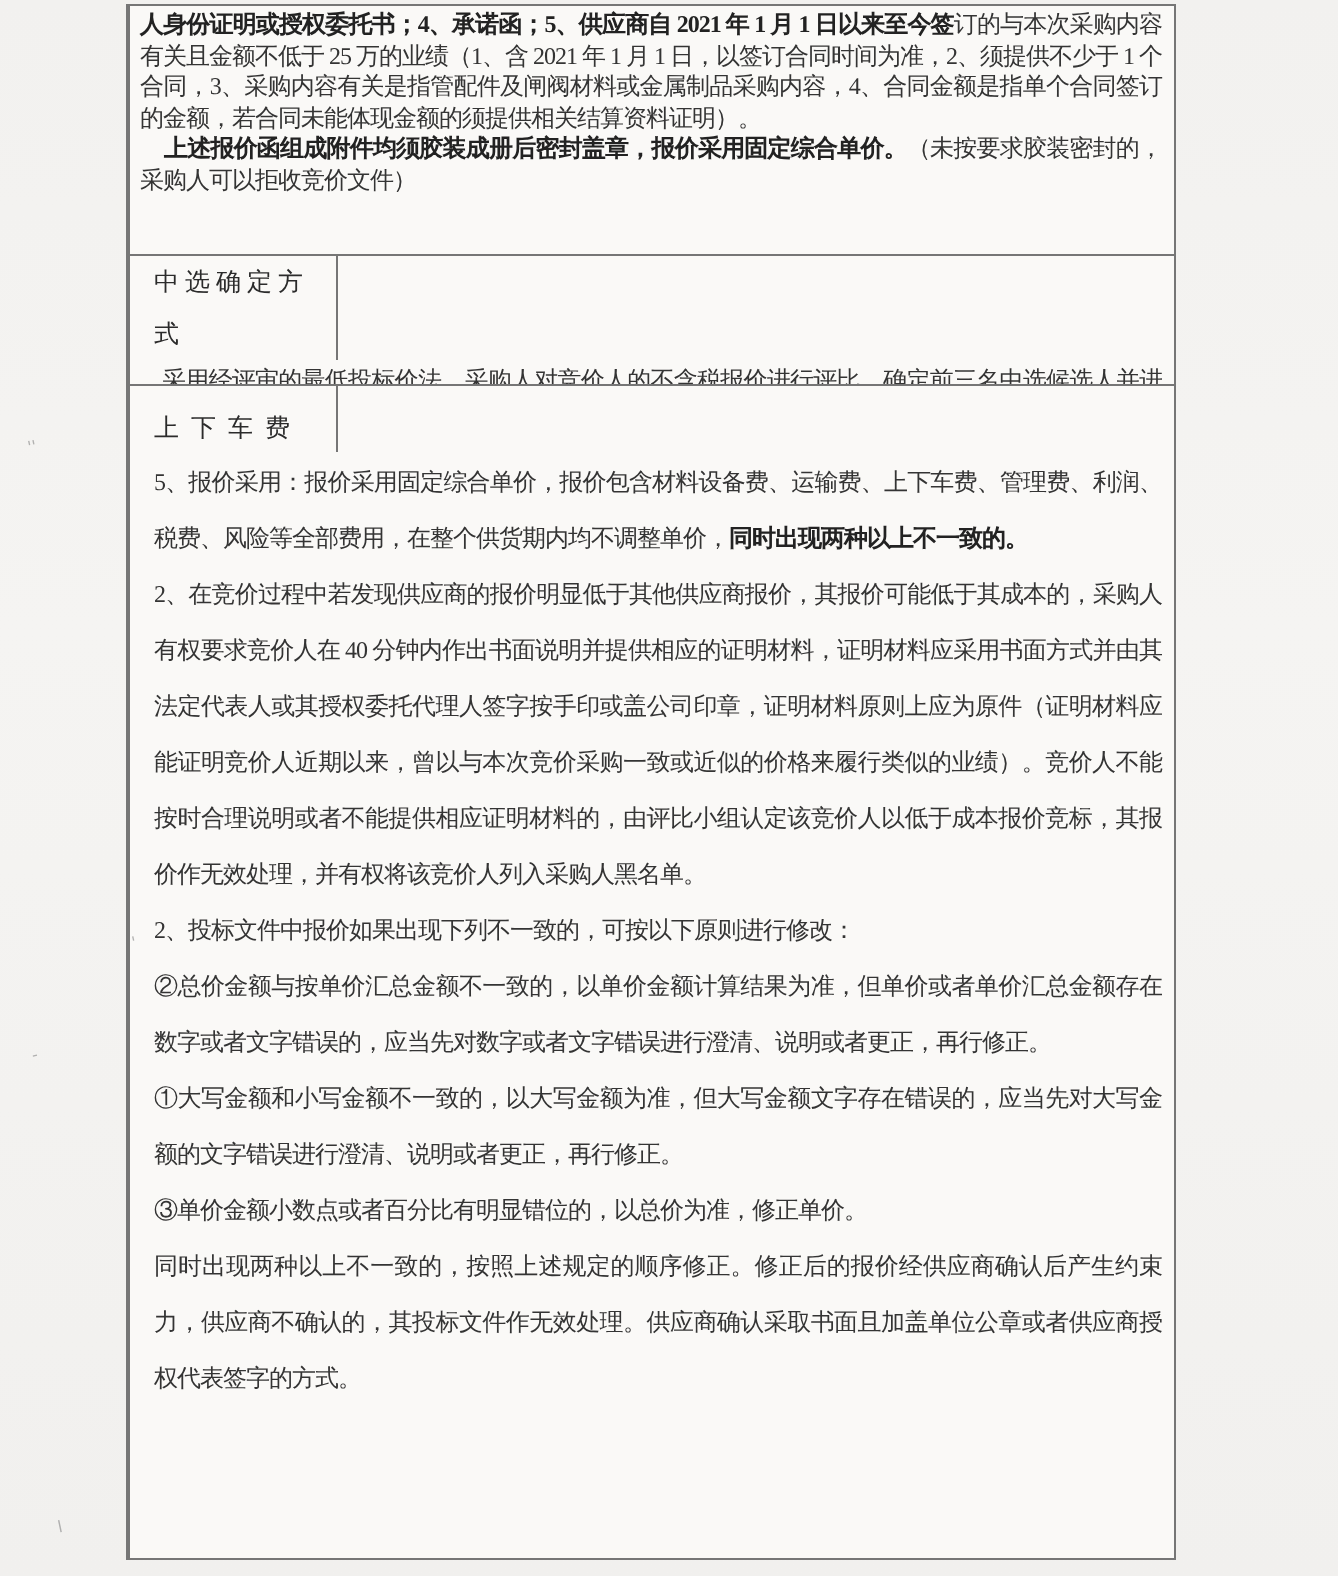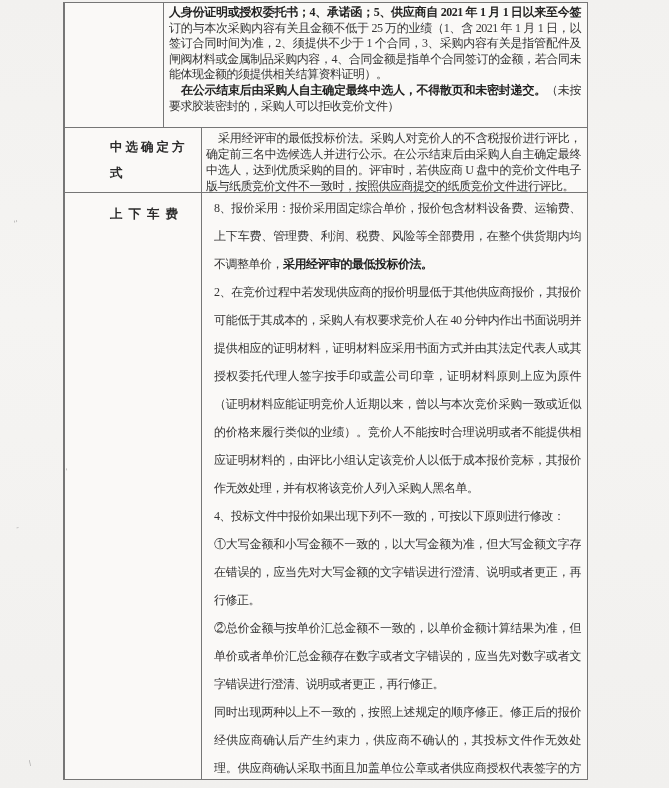--- a/index.html
+++ b/index.html
@@ -11,28 +11,28 @@
   }
   .page{position:absolute;inset:0;}
   
   .doc-table{
     position:absolute;left:63px;top:2px;width:525px;height:778px;
     border:1px solid #767676;border-left-width:2px;
     background:#faf9f7;
     box-sizing:border-box;
     display:flex;flex-direction:column;
   }
-  .t-row{display:flex;box-sizing:border-box;overflow:hidden;}
+  .t-row{display:flex;box-sizing:border-box;overflow:hidden;flex-direction:column;}
   .t-row.r0{height:125px;border-bottom:1px solid #767676;}
   .t-row.r1{height:65px;border-bottom:1px solid #767676;}
   .t-row.r2{flex:1;}
   .label-cell{
     box-sizing:border-box;border-right:1px solid #767676;
-    font-weight:bold;color:#2b2b2b;font-size:12.5px;
-    padding:0 10px 0 12px;line-height:26px;margin-left:33px;
+    font-weight:normal;color:#2b2b2b;font-size:12.5px;
+    padding:0 10px 0 12px;line-height:26px;
   }
   .r0 .label-cell{width:66px;}
   .r1 .label-cell,.r2 .label-cell{width:104px;}
   .r1 .label-cell{display:flex;align-items:center;letter-spacing:3px;}
   .r2 .label-cell{padding-top:9px;letter-spacing:6px;line-height:24px;}
   .content-cell{
     flex:1;box-sizing:border-box;overflow:hidden;
     font-size:12px;letter-spacing:-0.5px;color:#343434;
     text-align:justify;
   }
@@ -55,41 +55,41 @@
 </head>
 <body>
 
 <div class="page">
   <div class="doc-table">
 
     <div class="t-row r0">
       <div class="label-cell"></div>
       <div class="content-cell">
           <p class="para"><span class="b">人身份证明或授权委托书；4、承诺函；5、供应商自 2021 年 1 月 1 日以来至今签</span><span>订的与本次采购内容有关且金额不低于 25 万的业绩（1、含 2021 年 1 月 1 日，以签订合同时间为准，2、须提供不少于 1 个合同，3、采购内容有关是指管配件及闸阀材料或金属制品采购内容，4、合同金额是指单个合同签订的金额，若合同未能体现金额的须提供相关结算资料证明）。</span></p>
-          <p class="para indent"><span class="b">在公示结束后由采购人自主确定最终中选人，不得散页和未密封递交。</span><span>（未按要求胶装密封的，采购人可以拒收竞价文件）</span></p>
+          <p class="para indent"><span class="b">上述报价函组成附件均须胶装成册后密封盖章，报价采用固定综合单价。</span><span>（未按要求胶装密封的，采购人可以拒收竞价文件）</span></p>
         </div>
     </div>
 
     <div class="t-row r1">
       <div class="label-cell">中选确定方式</div>
       <div class="content-cell">
           <p class="para indent"><span>采用经评审的最低投标价法。采购人对竞价人的不含税报价进行评比，确定前三名中选候选人并进行公示。在公示结束后由采购人自主确定最终中选人，达到优质采购的目的。评审时，若供应商 U 盘中的竞价文件电子版与纸质竞价文件不一致时，按照供应商提交的纸质竞价文件进行评比。</span></p>
         </div>
     </div>
 
     <div class="t-row r2">
       <div class="label-cell">上下车费</div>
       <div class="content-cell">
-          <p class="para"><span>8、报价采用：报价采用固定综合单价，报价包含材料设备费、运输费、上下车费、管理费、利润、税费、风险等全部费用，在整个供货期内均不调整单价，</span><span class="b">采用经评审的最低投标价法。</span></p>
+          <p class="para"><span>5、报价采用：报价采用固定综合单价，报价包含材料设备费、运输费、上下车费、管理费、利润、税费、风险等全部费用，在整个供货期内均不调整单价，</span><span class="b">同时出现两种以上不一致的。</span></p>
           <p class="para"><span>2、在竞价过程中若发现供应商的报价明显低于其他供应商报价，其报价可能低于其成本的，采购人有权要求竞价人在 40 分钟内作出书面说明并提供相应的证明材料，证明材料应采用书面方式并由其法定代表人或其授权委托代理人签字按手印或盖公司印章，证明材料原则上应为原件（证明材料应能证明竞价人近期以来，曾以与本次竞价采购一致或近似的价格来履行类似的业绩）。竞价人不能按时合理说明或者不能提供相应证明材料的，由评比小组认定该竞价人以低于成本报价竞标，其报价作无效处理，并有权将该竞价人列入采购人黑名单。</span></p>
-          <p class="para"><span>4、投标文件中报价如果出现下列不一致的，可按以下原则进行修改：</span></p>
+          <p class="para"><span>2、投标文件中报价如果出现下列不一致的，可按以下原则进行修改：</span></p>
+          <p class="para"><span>②总价金额与按单价汇总金额不一致的，以单价金额计算结果为准，但单价或者单价汇总金额存在数字或者文字错误的，应当先对数字或者文字错误进行澄清、说明或者更正，再行修正。</span></p>
           <p class="para"><span>①大写金额和小写金额不一致的，以大写金额为准，但大写金额文字存在错误的，应当先对大写金额的文字错误进行澄清、说明或者更正，再行修正。</span></p>
-          <p class="para"><span>②总价金额与按单价汇总金额不一致的，以单价金额计算结果为准，但单价或者单价汇总金额存在数字或者文字错误的，应当先对数字或者文字错误进行澄清、说明或者更正，再行修正。</span></p>
+          <p class="para"><span>③单价金额小数点或者百分比有明显错位的，以总价为准，修正单价。</span></p>
           <p class="para"><span>同时出现两种以上不一致的，按照上述规定的顺序修正。修正后的报价经供应商确认后产生约束力，供应商不确认的，其投标文件作无效处理。供应商确认采取书面且加盖单位公章或者供应商授权代表签字的方式。</span></p>
-          <p class="para"><span>③单价金额小数点或者百分比有明显错位的，以总价为准，修正单价。</span></p>
         </div>
     </div>
 
   </div>
   <div id="marks">
       <span class="mark" style="left: 14px; top: 220px;">''</span>
       <span class="mark" style="left: 66px; top: 468px;">'</span>
       <span class="mark" style="left: 16px; top: 524px;">-</span>
       <span class="mark" style="left: 29px; top: 760px;">l</span>
     </div>

